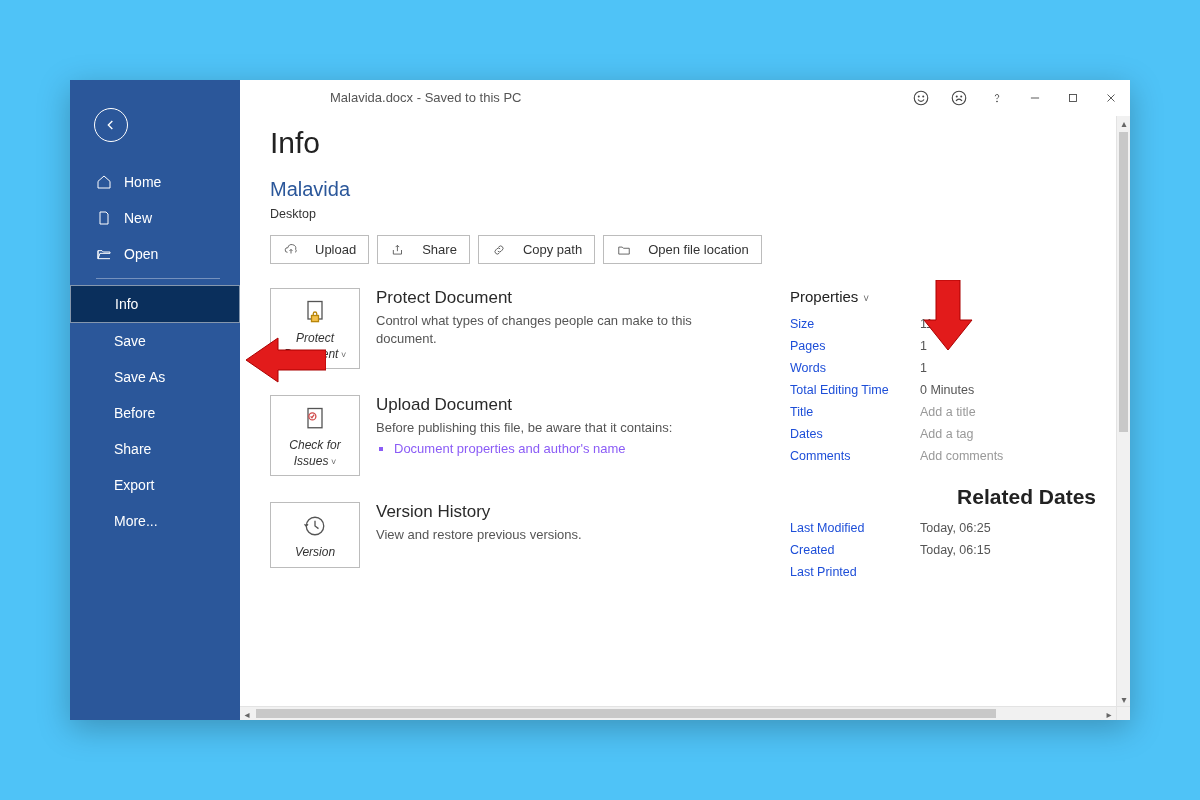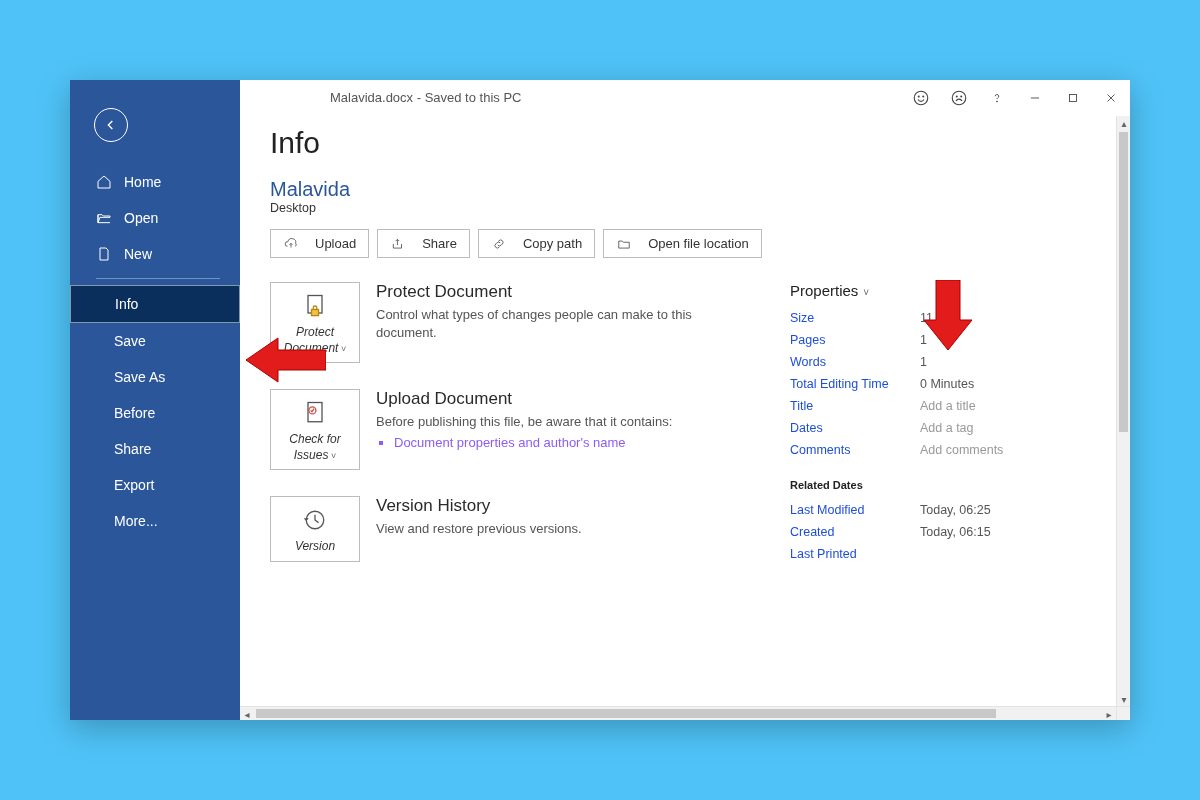--- a/index.html
+++ b/index.html
@@ -144,21 +144,21 @@
     background: #c8c8c8;
   }
   .corner {
     position: absolute;
     right:0; bottom:0; width:14px; height:14px;
     background:#f1f1f1;
     border-top:1px solid #e3e3e3;
     border-left:1px solid #e3e3e3;
   }
   h1.page-title { font-size: 30px; font-weight: 300; color: #222; margin-bottom: 18px; }
-  .doc-name { color: #2b579a; font-size: 20px; font-weight: 400; margin-bottom: 0; }
+  .doc-name { color: #2b579a; font-size: 20px; font-weight: 400; margin-bottom: 6px; }
   .doc-loc { font-size: 12.5px; color: #333; margin-bottom: 14px; }
   .action-row { display: flex; gap: 8px; margin-bottom: 24px; flex-wrap: wrap; }
   .ab {
     border: 1px solid #bcbcbc;
     background: #fff;
     padding: 6px 12px;
     font-size: 13px;
     display: inline-flex;
     align-items: center;
     gap: 16px;
@@ -200,21 +200,21 @@
   .info-text p { font-size: 13px; color: #555; line-height: 1.4; }
   .info-text ul { margin: 4px 0 0 18px; font-size: 13px; color: #8b5cf6; }
   .info-text ul li { list-style: square; margin-bottom: 2px; }
   
   .prop-title { font-size: 15px; color: #222; margin-bottom: 8px; cursor: pointer; }
   .prop-title .chev { font-size: 10px; color: #666; margin-left: 2px; }
   .prop-row { display: flex; font-size: 12.5px; padding: 4px 0; }
   .prop-row .k { width: 130px; color: #1d4ed8; }
   .prop-row .v { color: #555; }
   .prop-row .v.placeholder { color: #999; cursor: text; }
-  .section-head { font-size: 11px; color: #222; margin: 18px 0 8px 0; font-weight: 600; }
+  .section-head { font-size: 21px; color: #222; margin: 18px 0 8px 0; font-weight: 600; text-align: right; }
   
   .arrow-ann {
     position: absolute;
     pointer-events: none;
   }
   .arrow-ann svg { display: block; }
 </style>
 </head>
 <body>
 
@@ -230,33 +230,33 @@
       <span class="ic">
           <svg viewBox="0 0 24 24">
             <path d="M3 11l9-8 9 8v10H3z"></path>
           </svg>
         </span>
       <span>Home</span>
     </div>
     <div class="nav-item">
       <span class="ic">
           <svg viewBox="0 0 24 24">
+            <path d="M6 3h9l3 3v15H6z"></path>
+          </svg>
+        </span>
+      <span>New</span>
+    </div>
+    <div class="nav-item">
+      <span class="ic">
+          <svg viewBox="0 0 24 24">
             <path d="M3 7h6l2 2h10v2H6l-3 8z"></path>
             <path d="M3 7v12h18"></path>
           </svg>
         </span>
       <span>Open</span>
-    </div>
-    <div class="nav-item">
-      <span class="ic">
-          <svg viewBox="0 0 24 24">
-            <path d="M6 3h9l3 3v15H6z"></path>
-          </svg>
-        </span>
-      <span>New</span>
     </div>
     <div class="nav-sep"></div>
     <div class="nav-item noicon active">
       <span>Info</span>
     </div>
     <div class="nav-item noicon">
       <span>Save</span>
     </div>
     <div class="nav-item noicon">
       <span>Save As</span>

